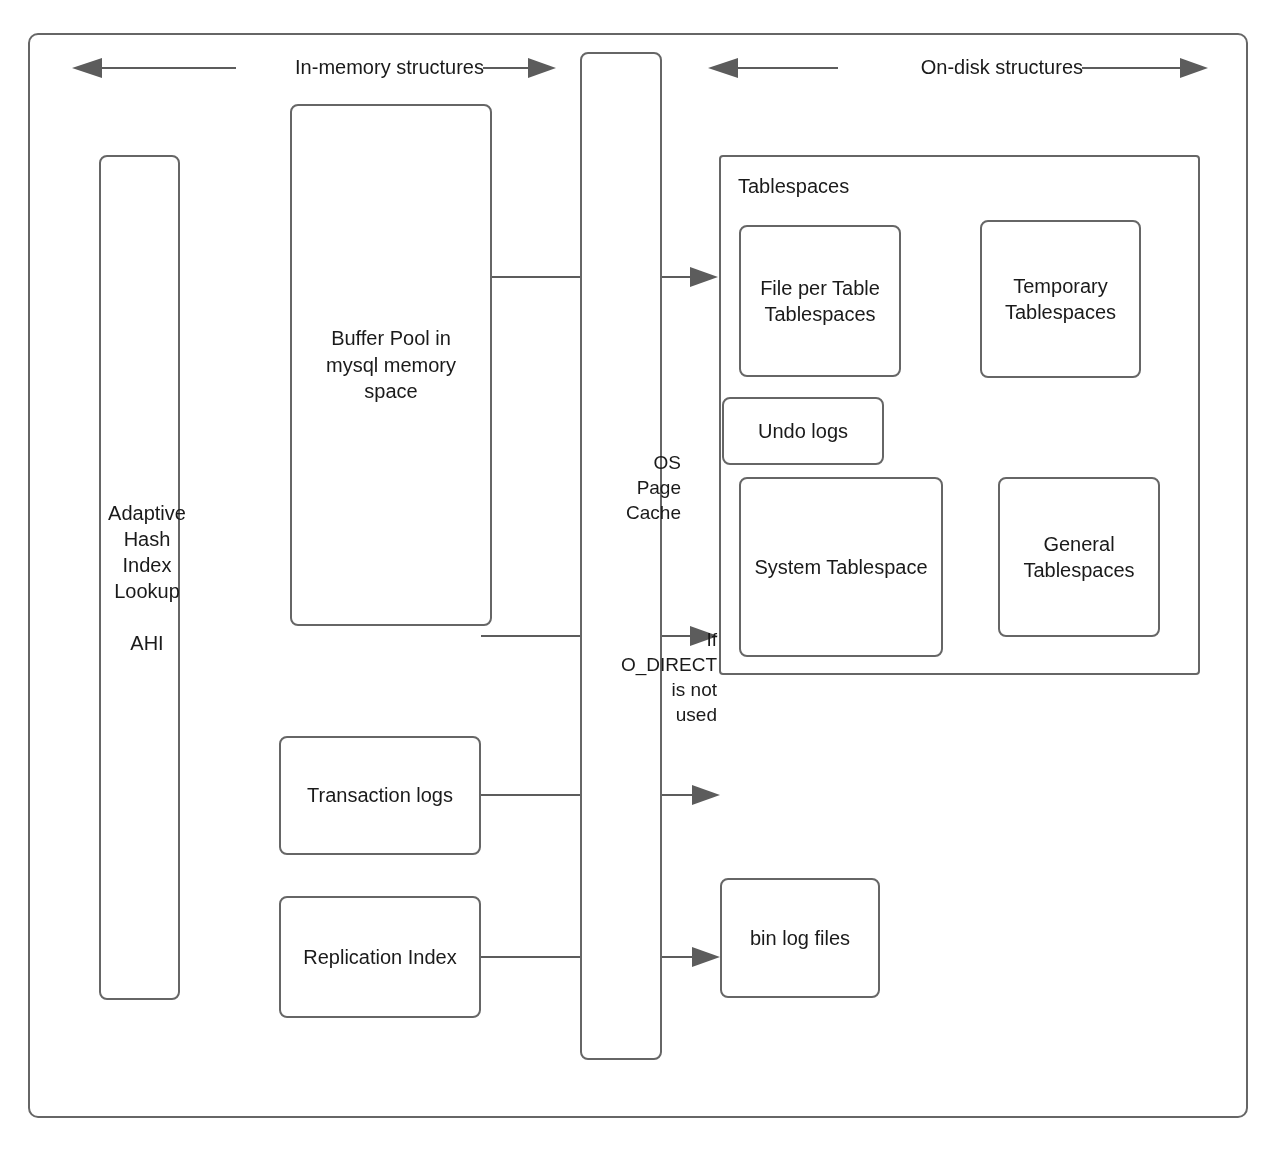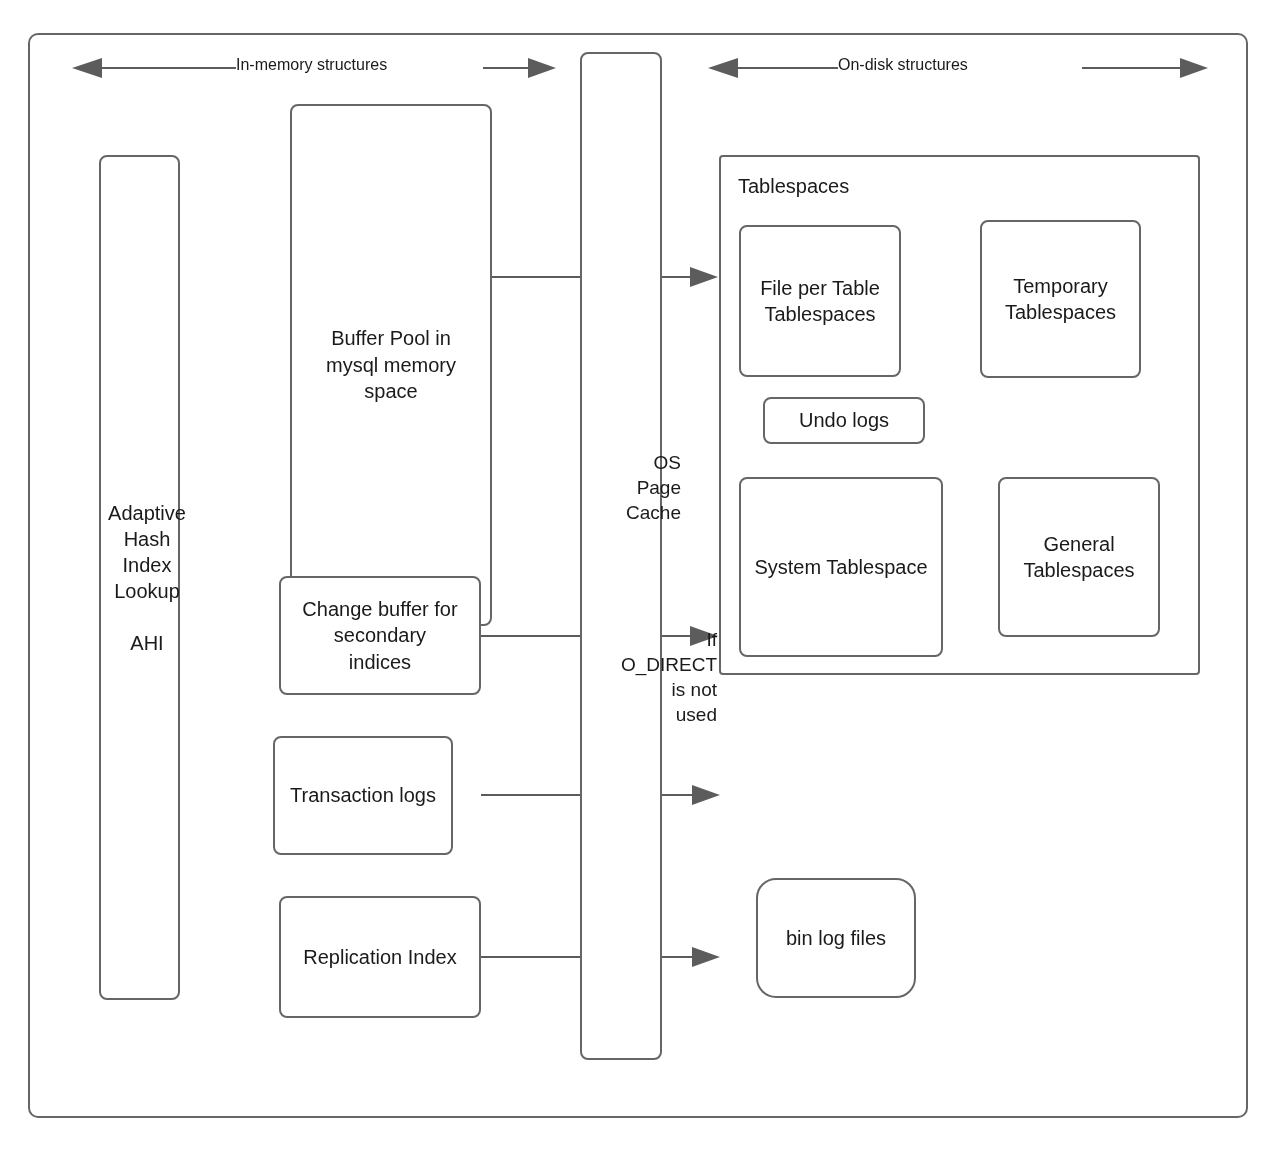--- a/index.html
+++ b/index.html
@@ -43,24 +43,24 @@
     border-radius: 4px;
   }
   .group-title {
     position: absolute;
     font-size: 20px;
     color: #1a1a1a;
     white-space: nowrap;
   }
   .band-label {
     position: absolute;
-    font-size: 16px;
+    font-size: 20px;
     color: #1a1a1a;
     white-space: nowrap;
-    text-align: left;
+    text-align: right;
   }
   .overflow-text {
     position: absolute;
     text-align: right;
     font-size: 19px;
     line-height: 1.32;
     color: #1a1a1a;
     white-space: pre-line;
     pointer-events: none;
   }
@@ -131,25 +131,22 @@
 Hash
 Index
 Lookup
 
 AHI</div>
 
   <div class="box" style="left:279px; top:104px; width:202px; height:522px;margin-left:11px;">Buffer Pool in
 mysql memory
 space</div>
 
-  <div class="box" style="left:279px; top:576px; width:202px; height:119px;">Change buffer for
-secondary
-indices</div>
 
-  <div class="box" style="left:273px; top:736px; width:180px; height:119px;text-align:center;">Transaction logs</div>
+  <div class="box" style="left:279px; top:736px; width:202px; height:119px;text-align:center;">Transaction logs</div>
 
   <div class="box" style="left:279px; top:896px; width:202px; height:122px;">Replication Index</div>
 
   <div class="box" style="left:580px; top:52px; width:82px; height:1008px;"></div>
   <div class="overflow-text" style="left:561px; top:450px; width:120px;">OS
 Page
 Cache</div>
   <div class="overflow-text" style="left:557px; top:579px; width:160px;margin-top:48px;">If
 O_DIRECT
 is not
@@ -157,23 +154,23 @@
 
   <div class="box group-box" style="left:719px; top:155px; width:481px; height:520px;"></div>
   <div class="group-title" style="left:738px; top:175px;">Tablespaces</div>
 
   <div class="box" style="left:739px; top:225px; width:162px; height:152px;">File per Table
 Tablespaces</div>
 
   <div class="box" style="left:980px; top:220px; width:161px; height:158px;">Temporary
 Tablespaces</div>
 
-  <div class="box" style="left:763px; top:397px; width:162px; height:47px;">Undo logs</div>
+  <div class="box" style="left:722px; top:397px; width:162px; height:68px;">Undo logs</div>
 
   <div class="box" style="left:739px; top:477px; width:204px; height:180px;">System Tablespace</div>
 
   <div class="box" style="left:998px; top:477px; width:162px; height:160px;">General
 Tablespaces</div>
 
 
-  <div class="box" style="left:756px; top:878px; width:160px; height:120px;border-radius:20px;">bin log files</div>
+  <div class="box" style="left:720px; top:878px; width:160px; height:120px;">bin log files</div>
 
 </div>
 
 </body></html>

